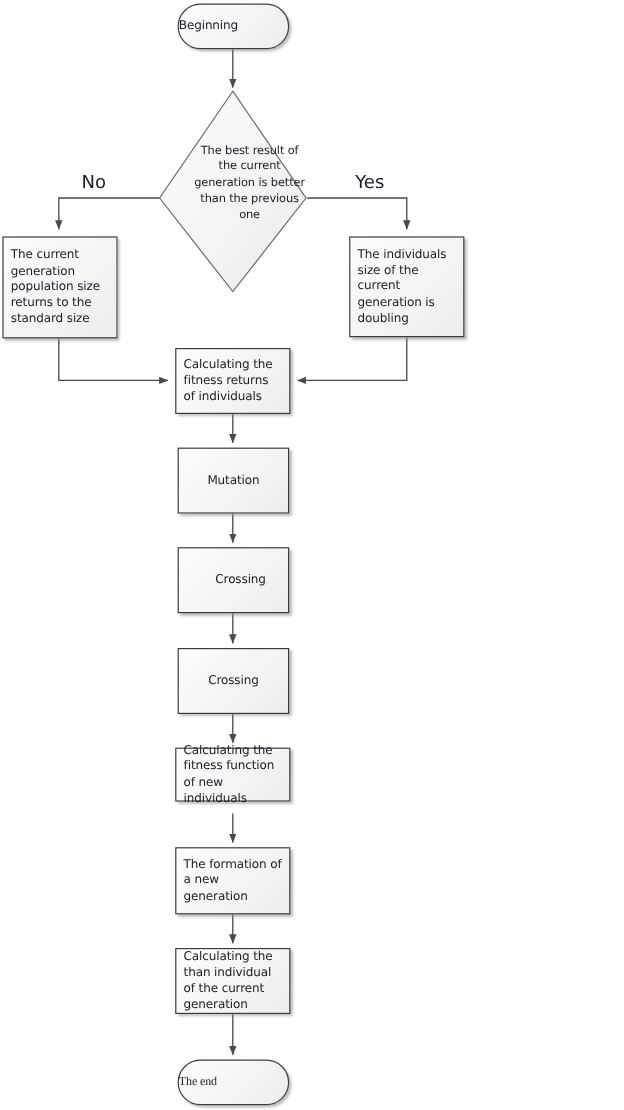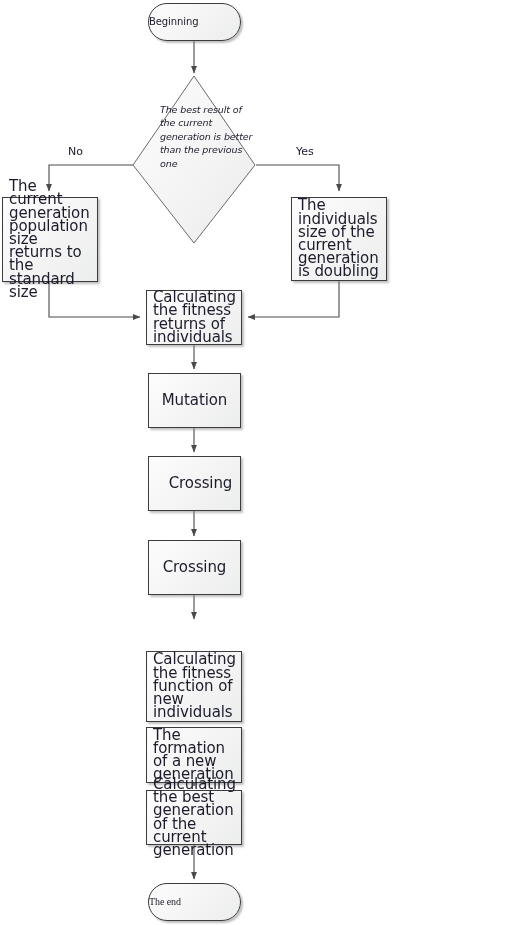--- a/index.html
+++ b/index.html
@@ -31,21 +31,21 @@
   }
   .node {
     position: absolute;
     box-sizing: border-box;
     background: linear-gradient(135deg, #fdfdfd 0%, #f4f4f4 55%, #eceded 100%);
     border: 1px solid #3c3c3c;
     box-shadow: 2px 2px 2px rgba(140,140,140,0.55);
     display: flex;
     align-items: center;
     color: #1b1b2b;
-    font-size: 15px;
+    font-size: 10px;
     line-height: 13.2px;
     letter-spacing: -0.1px;
   }
   .node.process {
     justify-content: flex-start;
     padding: 0 6px;
   }
   .node.process.centered {
     justify-content: center;
     text-align: center;
@@ -71,33 +71,32 @@
   }
   .decision svg {
     position: absolute;
     left: 0;
     top: 0;
     overflow: visible;
   }
   .decision-label {
     position: absolute;
     left: 28px;
-    top: 28px;
+    top: 44px;
     width: 96px;
     color: #1b1b2b;
     font-size: 9.5px;
     line-height: 13.4px;
-    text-align: left;
+    text-align: center;
     letter-spacing: -0.1px;
-    font-style: italic;
   }
   .branch-label {
     position: absolute;
     color: #1b1b2b;
-    font-size: 11px;
+    font-size: 15px;
     line-height: 12px;
     white-space: nowrap;
   }
 </style>
 </head>
 <body>
 
 <div id="chart-canvas">
 
   <svg class="edge-layer" viewBox="0 0 520 925" width="520" height="925">
@@ -165,29 +164,29 @@
   </div>
 
   <div class="node process centered" style="left:148px; top:456px; width:93px; height:55px;padding-left:18px;">
     <span class="node-label">Crossing</span>
   </div>
 
   <div class="node process centered" style="left:148px; top:540px; width:93px; height:55px;">
     <span class="node-label">Crossing</span>
   </div>
 
-  <div class="node process" style="left:146px; top:623px; width:96px; height:71px;margin-top:28px;">
+  <div class="node process" style="left:146px; top:623px; width:96px; height:45px;">
     <span class="node-label">Calculating the fitness function of new individuals</span>
   </div>
 
-  <div class="node process" style="left:146px; top:706px; width:96px; height:56px;margin-top:21px;">
+  <div class="node process" style="left:146px; top:706px; width:96px; height:56px;">
     <span class="node-label">The formation of a new generation</span>
   </div>
 
   <div class="node process" style="left:146px; top:790px; width:96px; height:55px;">
-    <span class="node-label">Calculating the best generation of the current generation</span>
+    <span class="node-label">Calculating the than individual of the current generation</span>
   </div>
 
   <div class="node terminator" style="left:148px; top:883px; width:93px; height:38px;font-family:Liberation Serif, serif;">
     <span class="node-label">The end</span>
   </div>
 
 </div>
 
 </body></html>

